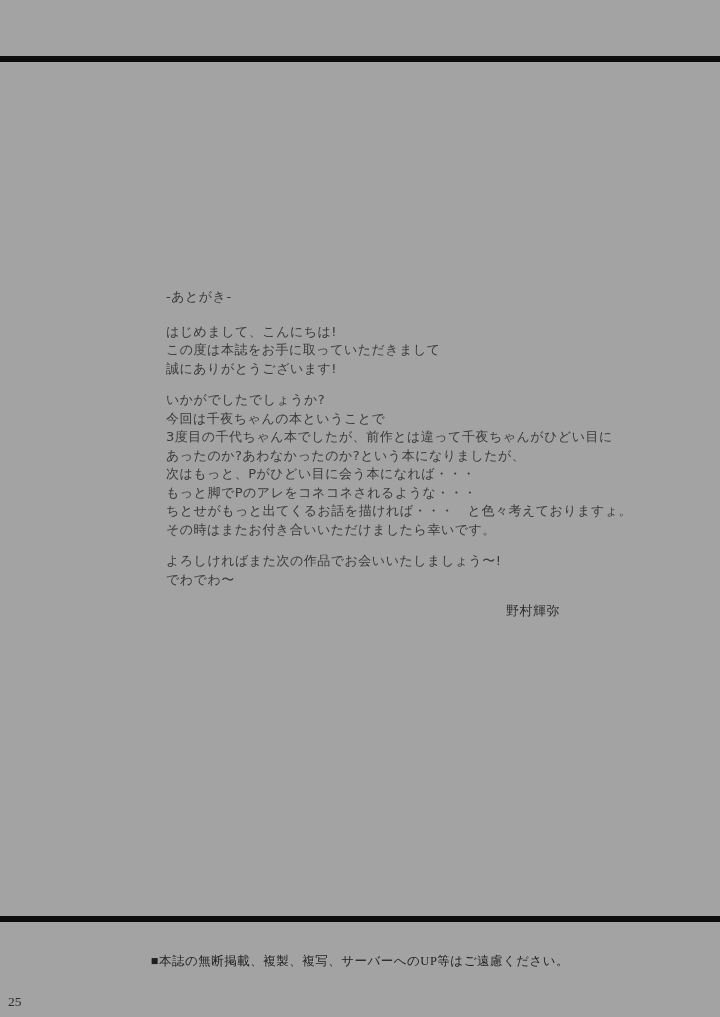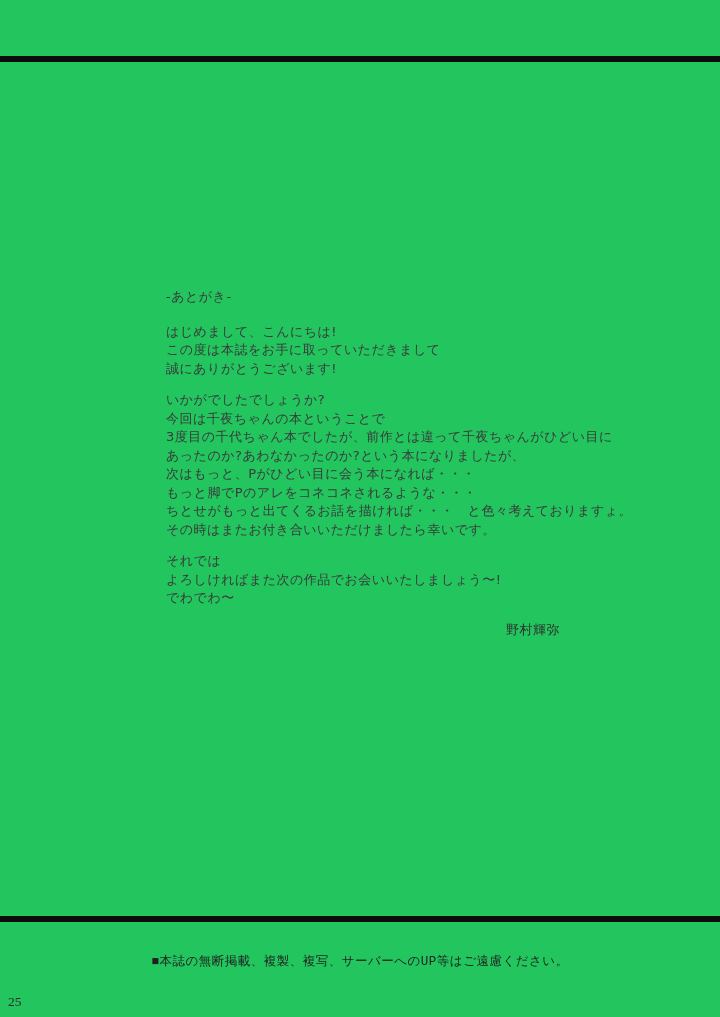--- a/index.html
+++ b/index.html
@@ -4,21 +4,21 @@
 <style>
   html, body {
     margin: 0;
     padding: 0;
     background: #ffffff;
   }
   .page {
     position: relative;
     width: 720px;
     height: 1017px;
-    background: #22c55e;
+    background: #a3a3a3;
     overflow: hidden;
     font-family: "DejaVu Sans", sans-serif;
   }
   .edge-bar {
     position: absolute;
     left: 0;
     width: 100%;
     height: 6px;
     background: #0c0c0c;
   }
@@ -54,21 +54,21 @@
 
   .footer-note {
     position: absolute;
     left: 0;
     top: 953px;
     width: 100%;
     text-align: center;
     font-size: 12.5px;
     letter-spacing: 0.5px;
     color: #1f1f1f;
-    font-family: Liberation Mono, monospace;
+    font-family: Liberation Serif, serif;
   }
 
   .page-number {
     position: absolute;
     left: 8px;
     top: 994px;
     font-size: 13.5px;
     color: #2b2b2b;
     font-family: Liberation Serif, serif;
   }
@@ -95,21 +95,20 @@
       <div class="line">今回は千夜ちゃんの本ということで</div>
       <div class="line">3度目の千代ちゃん本でしたが、前作とは違って千夜ちゃんがひどい目に</div>
       <div class="line">あったのか?あわなかったのか?という本になりましたが、</div>
       <div class="line">次はもっと、Pがひどい目に会う本になれば・・・</div>
       <div class="line">もっと脚でPのアレをコネコネされるような・・・</div>
       <div class="line">ちとせがもっと出てくるお話を描ければ・・・　と色々考えておりますょ。</div>
       <div class="line">その時はまたお付き合いいただけましたら幸いです。</div>
     </div>
 
     <div class="para">
-      <div class="line">それでは</div>
       <div class="line">よろしければまた次の作品でお会いいたしましょう〜!</div>
       <div class="line">でわでわ〜</div>
     </div>
 
     <div class="signature">野村輝弥</div>
 
   </div>
 
   <div class="edge-bar bottom"></div>
 

